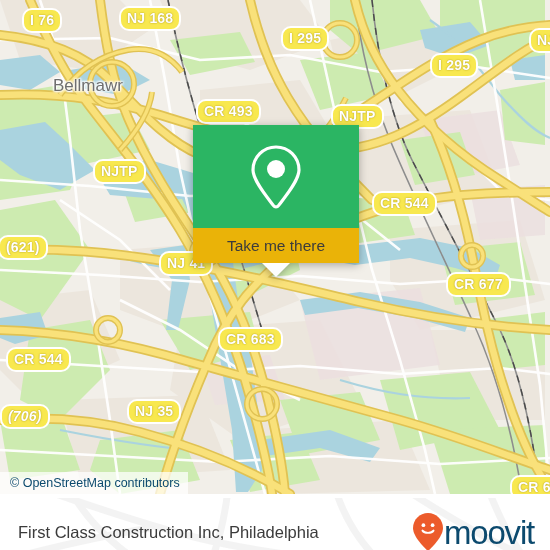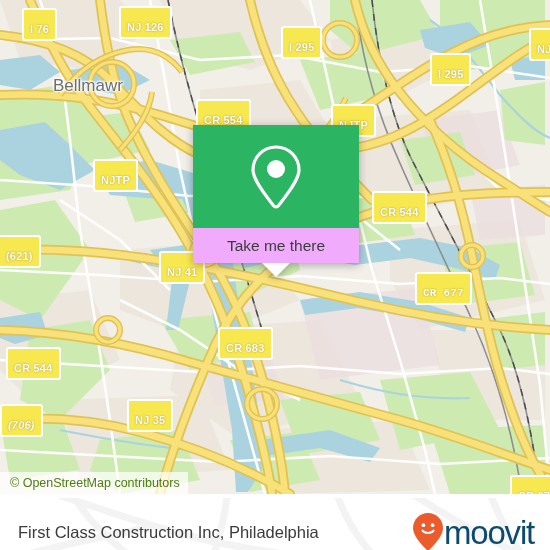--- a/index.html
+++ b/index.html
@@ -24,66 +24,66 @@
     background: #f2efe9;
     overflow: hidden;
   }
   #map-canvas { position: absolute; left: 0; top: 0; }
 
   
   .shield {
     position: absolute;
     background: #f8e84f;
     border: 2px solid #ffffff;
-    border-radius: 3px;
+    border-radius: 10px;
     color: #ffffff;
     font-weight: bold;
-    font-size: 11px;
+    font-size: 14px;
     line-height: 1;
-    padding: 14px 6px 4px 6px;
+    padding: 3px 6px 4px 6px;
     white-space: nowrap;
     text-shadow: 0 0 2px rgba(160,140,20,.55), 0 0 1px rgba(160,140,20,.7);
     letter-spacing: .2px;
   }
   .place-label {
     position: absolute;
     color: #6f6f6f;
     font-size: 17px;
     white-space: nowrap;
     text-shadow: 1px 1px 2px #fff, -1px -1px 2px #fff, 1px -1px 2px #fff, -1px 1px 2px #fff;
   }
 
   
   #attribution {
     position: absolute;
     left: 0; bottom: 0;
     height: 22px;
     padding: 0 8px 0 10px;
     display: flex; align-items: center;
     background: rgba(255,255,255,.72);
-    color: #4d7c0f;
+    color: #0c4a6e;
     font-size: 12.5px;
     white-space: nowrap;
   }
 
   
   #callout {
     position: absolute;
     left: 193px; top: 125px;
     width: 166px;
     filter: drop-shadow(0 2px 4px rgba(0,0,0,.30));
   }
   #callout-top {
     background: #2bb563;
     height: 103px;
     display: flex; align-items: center; justify-content: center;
   }
   #pin-icon { display: block; }
   #callout-bottom {
-    background: #f0abfc;
+    background: #eab308;
     height: 35px;
     display: flex; align-items: center; justify-content: center; text-align: center;
   }
   #callout-label {
     color: #3c3c3c;
     font-size: 15.5px;
   }
   #callout-tail {
     position: absolute;
     left: 50%; margin-left: -14px;
@@ -302,31 +302,31 @@
           <path d="M120,150 C140,128 150,110 152,92"></path>
           <path d="M300,155 C320,140 335,120 346,98"></path>
           <path d="M205,160 C228,172 252,172 276,160"></path>
         </g>
       </g>
     </svg>
 
     <div class="place-label" style="left:53px; top:76px;text-align:right;">Bellmawr</div>
 
     <div class="shield" style="left:22px;  top:8px;">I 76</div>
-    <div class="shield" style="left:119px; top:6px;">NJ 126</div>
+    <div class="shield" style="left:119px; top:6px;">NJ 168</div>
     <div class="shield" style="left:281px; top:26px;">I 295</div>
     <div class="shield" style="left:430px; top:53px;">I 295</div>
     <div class="shield" style="left:529px; top:28px;">NJTP</div>
-    <div class="shield" style="left:196px; top:99px;">CR 554</div>
+    <div class="shield" style="left:196px; top:99px;">CR 493</div>
     <div class="shield" style="left:331px; top:104px;">NJTP</div>
     <div class="shield" style="left:93px;  top:159px;">NJTP</div>
     <div class="shield" style="left:372px; top:191px;">CR 544</div>
     <div class="shield" style="left:-2px;  top:235px;">(621)</div>
     <div class="shield" style="left:159px; top:251px;">NJ 41</div>
-    <div class="shield" style="left:415px; top:272px;font-family:Liberation Mono, monospace;">CR 677</div>
+    <div class="shield" style="left:446px; top:272px;">CR 677</div>
     <div class="shield" style="left:218px; top:327px;">CR 683</div>
     <div class="shield" style="left:6px;   top:347px;">CR 544</div>
     <div class="shield" style="left:127px; top:399px;">NJ 35</div>
     <div class="shield" style="left:0px;   top:404px;font-style:italic;">(706)</div>
     <div class="shield" style="left:510px; top:475px;">CR 673</div>
 
     <div id="attribution">© OpenStreetMap contributors</div>
 
     <div id="callout">
       <div id="callout-top">

